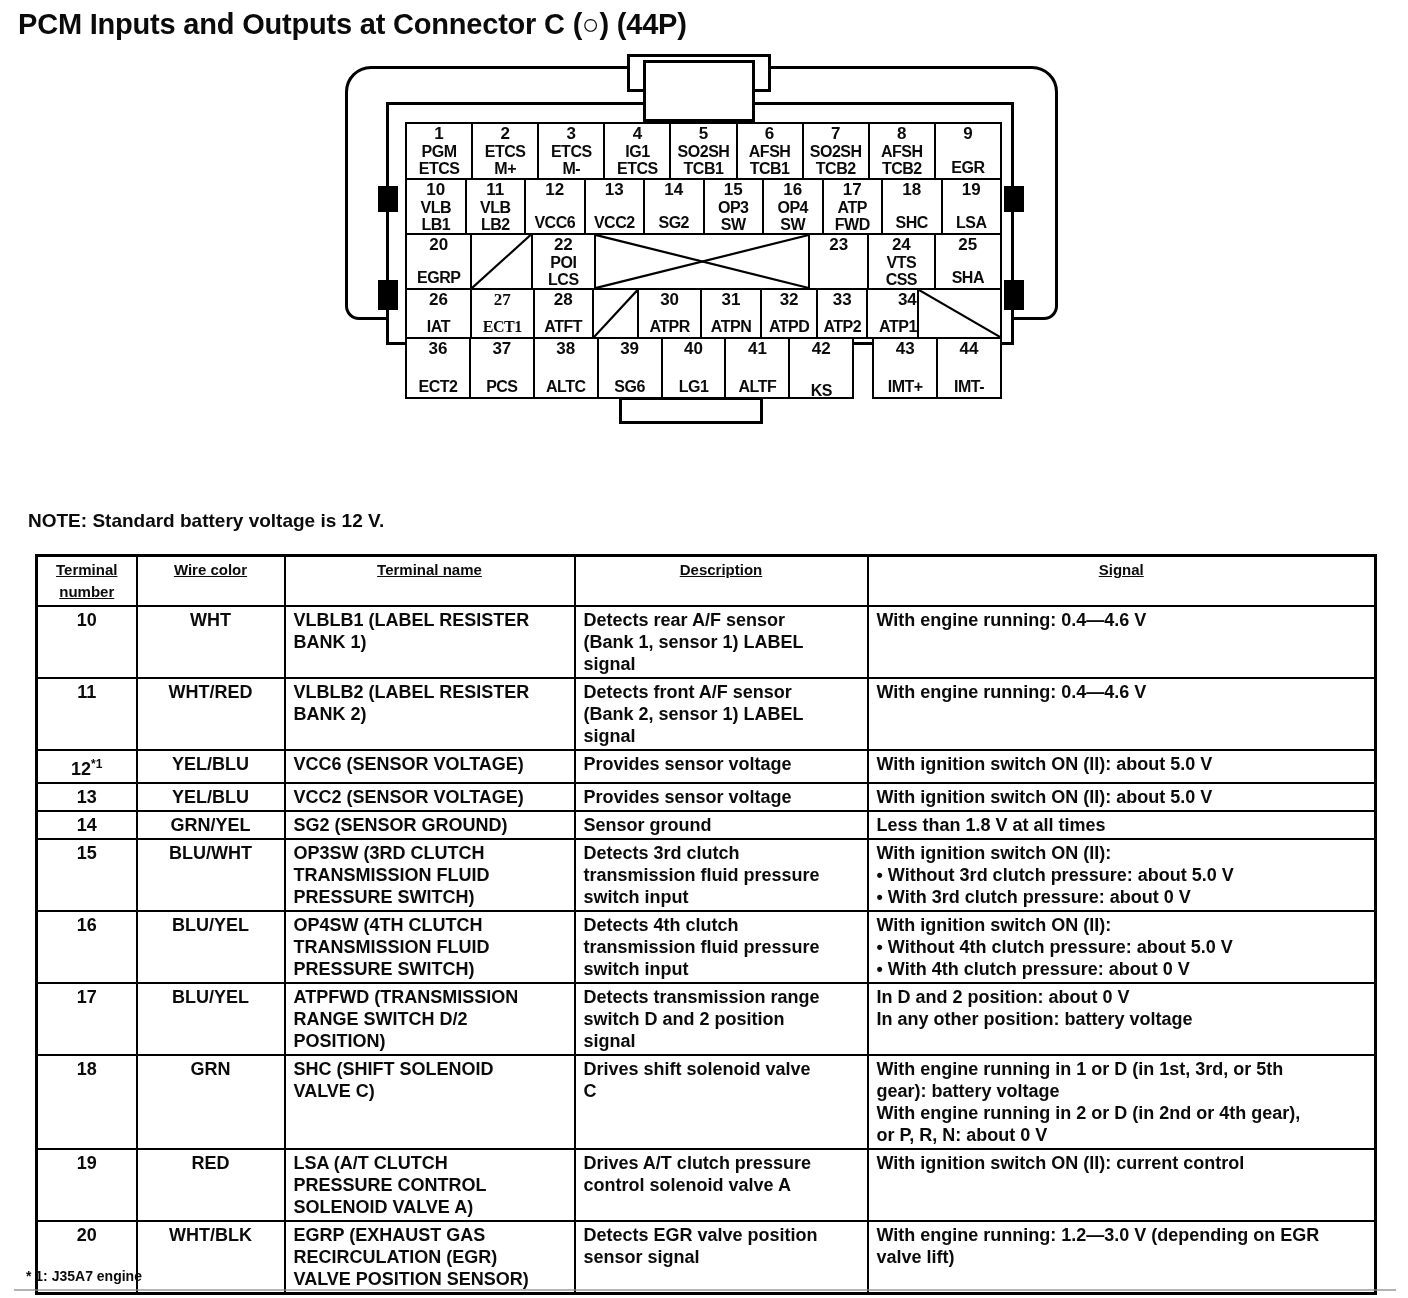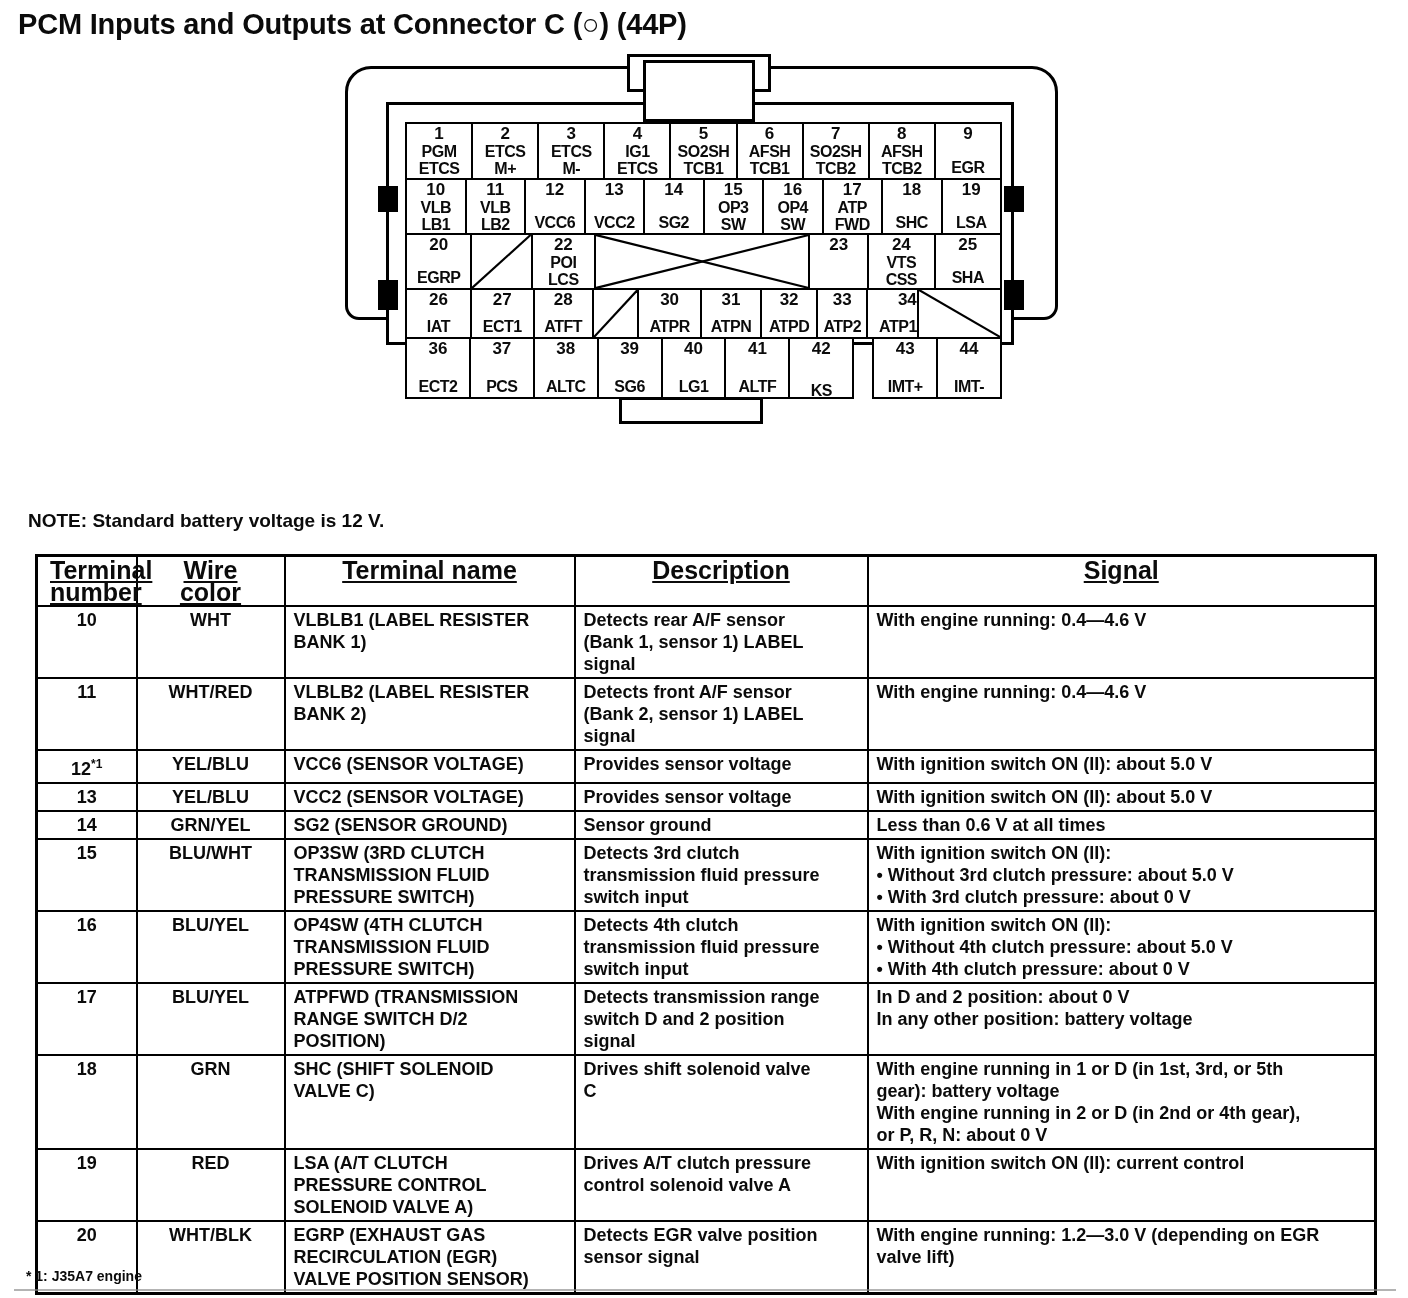--- a/index.html
+++ b/index.html
@@ -72,21 +72,21 @@
   
   .pin-table-wrap { position:absolute; left:35px; top:554px; width:1339px; }
   table.pin-table {
     border-collapse:collapse; width:100%; table-layout:fixed;
     border:3px solid #000;
   }
   .pin-table th, .pin-table td {
     border:2px solid #000; vertical-align:top; font-weight:bold; color:#0b0b0b;
   }
   .pin-table th {
-    font-size:25px; line-height:22px; padding:2px 12px; text-align:center;
+    font-size:15px; line-height:22px; padding:2px 0; text-align:center;
   }
   .pin-table th span { text-decoration:underline; }
   .pin-table td {
     font-size:18px; line-height:22px; padding:2px 8px;
     white-space:pre-line; text-align:left;
   }
   .pin-table td.c-term, .pin-table td.c-wire { text-align:center; white-space:normal; }
   .pin-table td.c-term sup { font-size:12px; }
 
   .footnote {
@@ -242,21 +242,21 @@
           <div class="pin-cell" style="flex-grow: 66;">
             <div class="pin-num">25</div>
             <div class="pin-label">SHA</div>
           </div>
         </div>
         <div class="pin-row r4">
           <div class="pin-cell" style="flex-grow: 65;">
             <div class="pin-num">26</div>
             <div class="pin-label">IAT</div>
           </div>
-          <div class="pin-cell" style="flex-grow: 63;">
+          <div class="pin-cell" style="flex-grow: 63; font-family: Liberation Serif, serif;">
             <div class="pin-num">27</div>
             <div class="pin-label">ECT1</div>
           </div>
           <div class="pin-cell" style="flex-grow: 59;">
             <div class="pin-num">28</div>
             <div class="pin-label">ATFT</div>
           </div>
           <div class="pin-cell" style="flex-grow: 45;">
             <svg viewBox="0 0 100 100" preserveAspectRatio="none">
               <line x1="0" y1="100" x2="100" y2="0" stroke="#000" stroke-width="2.2" vector-effect="non-scaling-stroke"></line>
@@ -383,21 +383,21 @@
             <td class="c-wire">YEL/BLU</td>
             <td class="c-name">VCC2 (SENSOR VOLTAGE)</td>
             <td class="c-desc">Provides sensor voltage</td>
             <td class="c-signal">With ignition switch ON (II): about 5.0 V</td>
           </tr>
           <tr>
             <td class="c-term"><span>14</span></td>
             <td class="c-wire">GRN/YEL</td>
             <td class="c-name">SG2 (SENSOR GROUND)</td>
             <td class="c-desc">Sensor ground</td>
-            <td class="c-signal">Less than 0.6 V at all times</td>
+            <td class="c-signal">Less than 1.8 V at all times</td>
           </tr>
           <tr>
             <td class="c-term"><span>15</span></td>
             <td class="c-wire">BLU/WHT</td>
             <td class="c-name">OP3SW (3RD CLUTCH
 TRANSMISSION FLUID
 PRESSURE SWITCH)</td>
             <td class="c-desc">Detects 3rd clutch
 transmission fluid pressure
 switch input</td>

